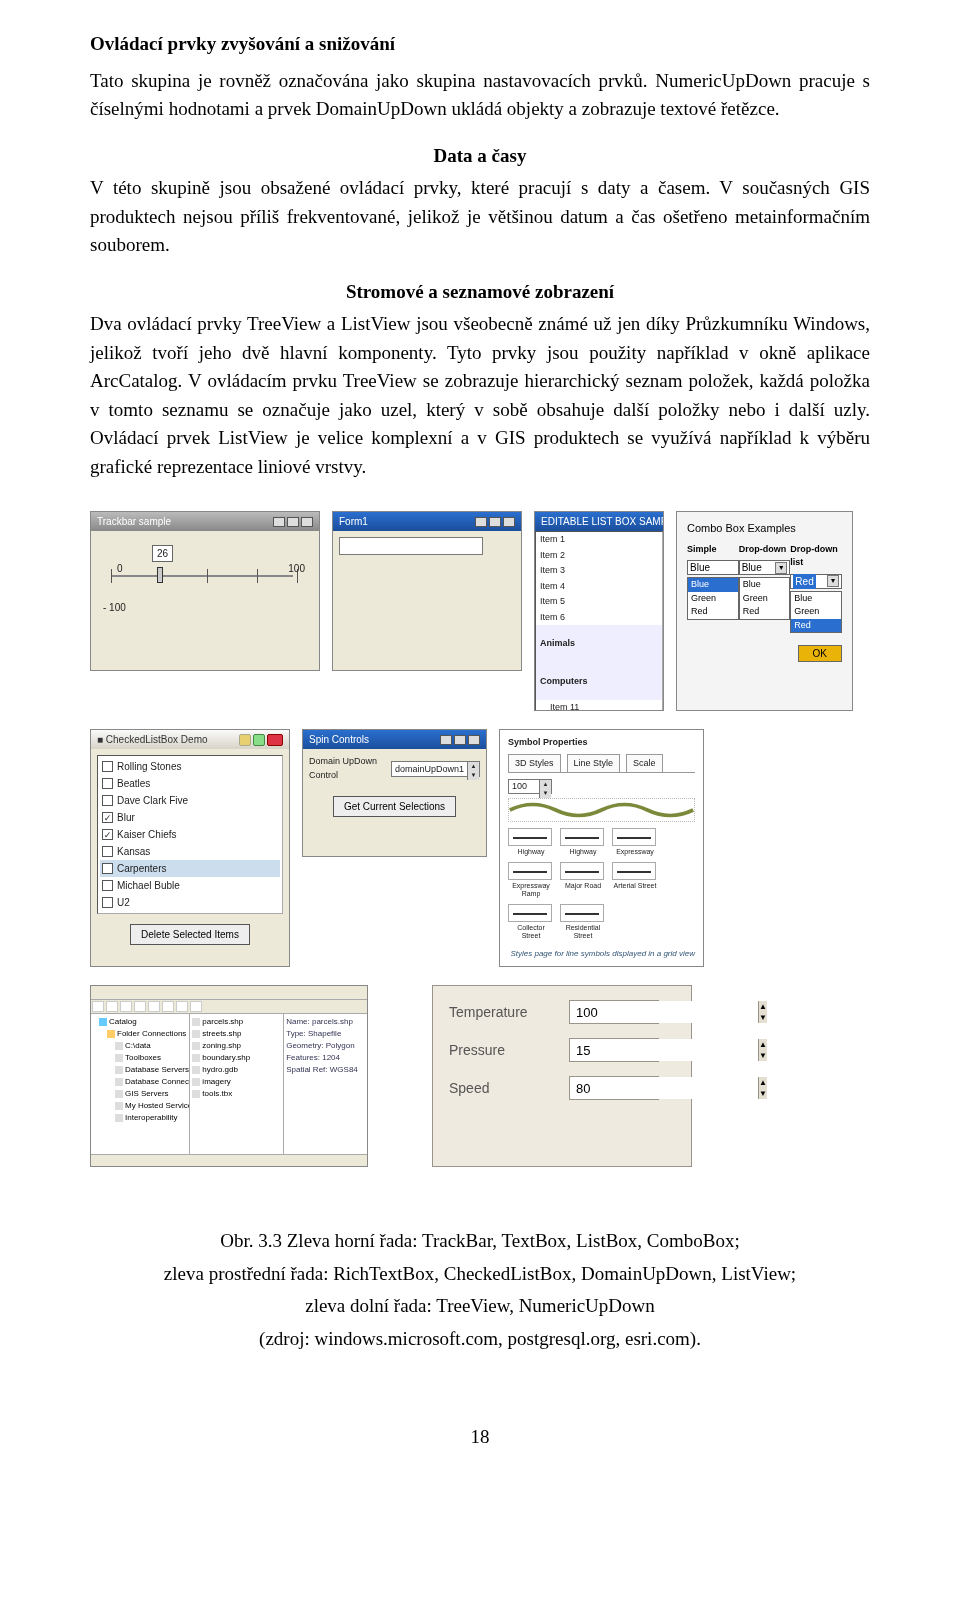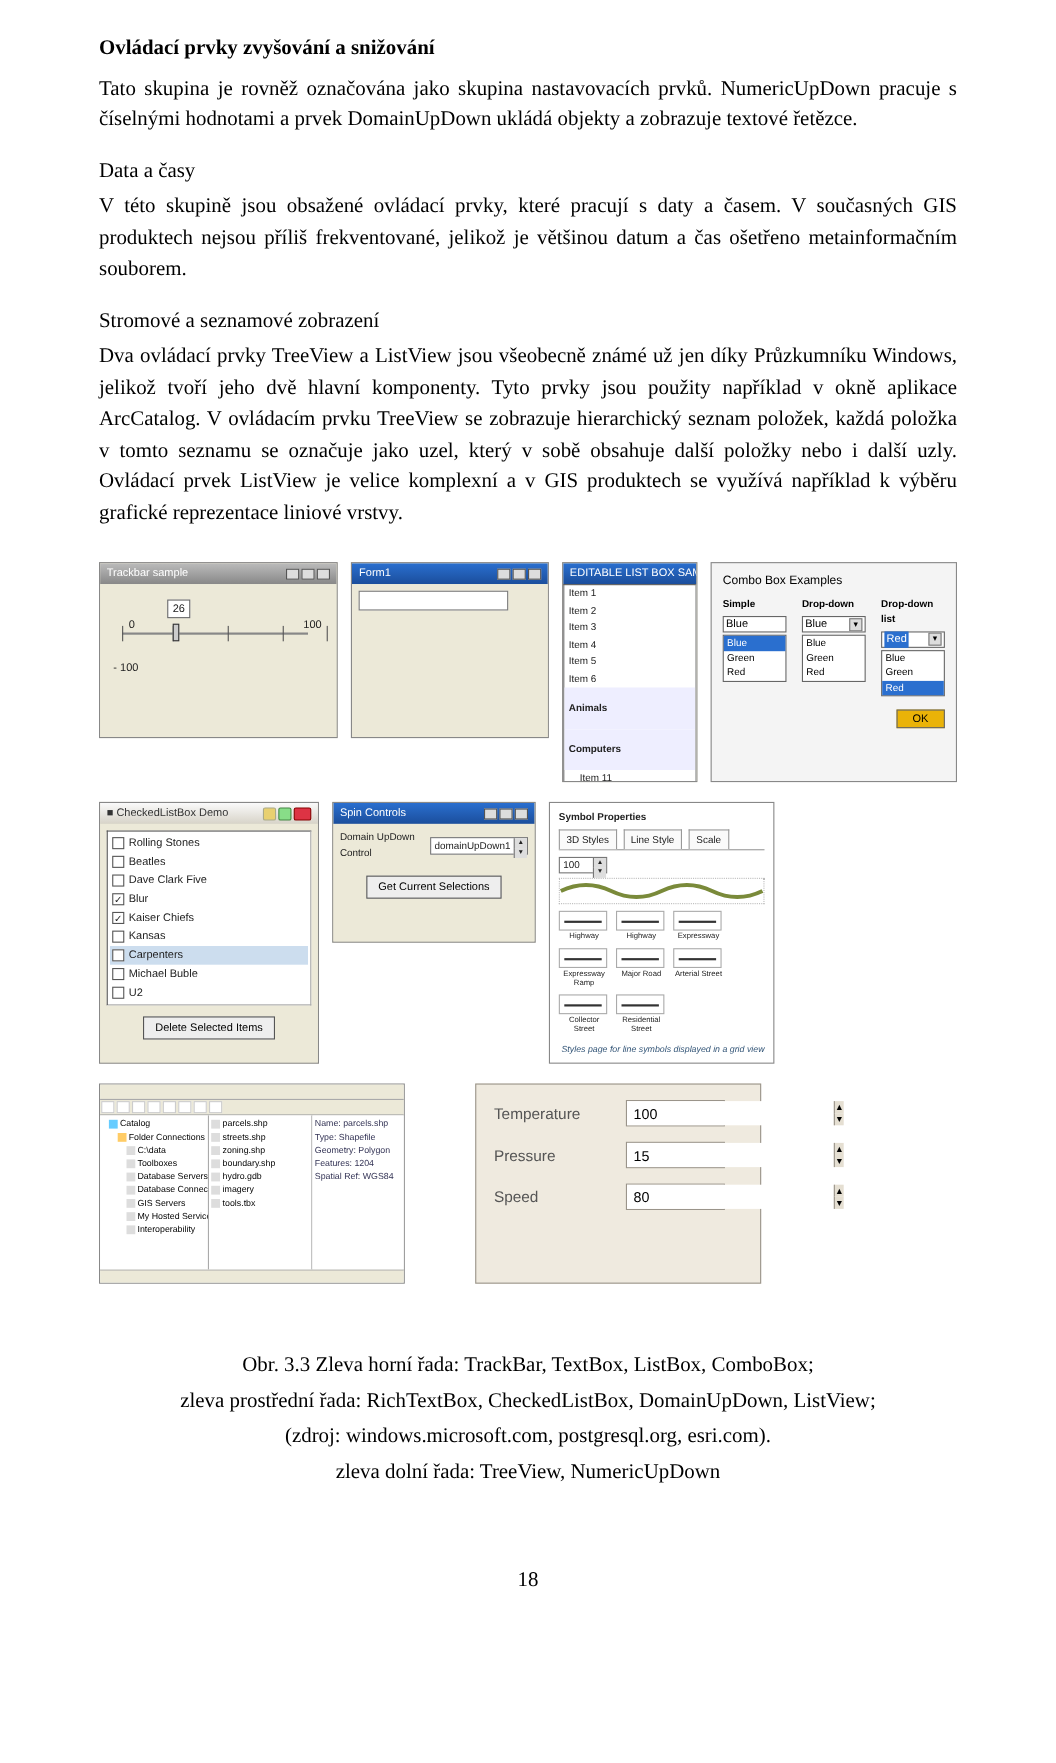--- a/index.html
+++ b/index.html
@@ -14,22 +14,23 @@
   }
   .heading {
     font-weight: bold;
     margin-bottom: 8px;
   }
   .para {
     text-align: justify;
     margin-bottom: 18px;
   }
   .section-heading {
-    font-weight: normal;
+    font-weight: bold;
     margin-bottom: 4px;
+    text-align: center;
   }
 
   
   .figures { margin-top: 30px; }
   .fig-row { display: flex; gap: 12px; margin-bottom: 18px; }
   .figbox {
     background: #ece9d8;
     border: 1px solid #888;
     font-family: Tahoma, Arial, sans-serif;
     font-size: 10px;
@@ -74,21 +75,21 @@
   .listbox .item { padding:1px 4px; white-space:nowrap;}
   .listbox .group { font-weight:bold; background:#eef; padding:12px 4px;}
   .listbox .subit { padding:1px 4px 1px 14px; white-space:nowrap;}
 
   
   .combobox-card {
     background:#f4f4f4; border:1px solid #888; font-family:Tahoma,Arial,sans-serif;
     font-size:10px; padding:8px 10px;
   }
   .combobox-card .cbtitle{ font-size:11px; margin-bottom:6px;}
-  .cb-cols { display:flex; gap:14px; }
+  .cb-cols { display:flex; }
   .cb-col { width:60px; }
   .cb-lab { font-weight:bold; font-size:9px; margin-bottom:4px;}
   .cb-sel { border:1px solid #666; background:#fff; height:15px; display:flex; align-items:center; justify-content:space-between; padding:0 2px; margin-bottom:2px;}
   .cb-sel .arrow{ width:12px; height:12px; background:#ddd; border:1px solid #777; font-size:8px; text-align:center; line-height:10px;}
   .cb-open { border:1px solid #666; background:#fff; font-size:9px;}
   .cb-open .opt { padding:0 3px; }
   .cb-open .sel { background:#2a6fcf; color:#fff; }
   .okbtn { margin-top:12px; float:right; border:1px solid #666; background:#eab308; padding:2px 14px; font-size:10px;}
 
   
@@ -228,21 +229,21 @@
             <div class="group">Animals</div>
             <div class="group">Computers</div>
             <div class="subit">Item 11</div>
             <div class="subit">Item 12</div>
             <div class="subit">Item 13</div>
             <div class="subit">Item 14</div>
           </div>
       </div>
     </div>
 
-    <div class="combobox-card" style="width:224px;">
+    <div class="combobox-card" style="width:177px;">
       <div class="cbtitle">Combo Box Examples</div>
       <div class="cb-cols">
         <div class="cb-col">
           <div class="cb-lab">Simple</div>
           <div class="cb-sel">
             <span>Blue</span>
           </div>
           <div class="cb-open" id="cb-simple-list">
               <div class="opt sel">Blue</div>
               <div class="opt">Green</div>
@@ -516,17 +517,17 @@
           </div>
         </div>
     </div>
   </div>
 
 </div>
 
 <div class="caption-block">
   <p>Obr. 3.3 Zleva horní řada: TrackBar, TextBox, ListBox, ComboBox;</p>
   <p>zleva prostřední řada: RichTextBox, CheckedListBox, DomainUpDown, ListView;</p>
+  <p>zleva dolní řada: TreeView, NumericUpDown</p>
   <p>(zdroj: windows.microsoft.com, postgresql.org, esri.com).</p>
-  <p>zleva dolní řada: TreeView, NumericUpDown</p>
 </div>
 
 <p class="pageno">18</p>
 
 </body></html>

